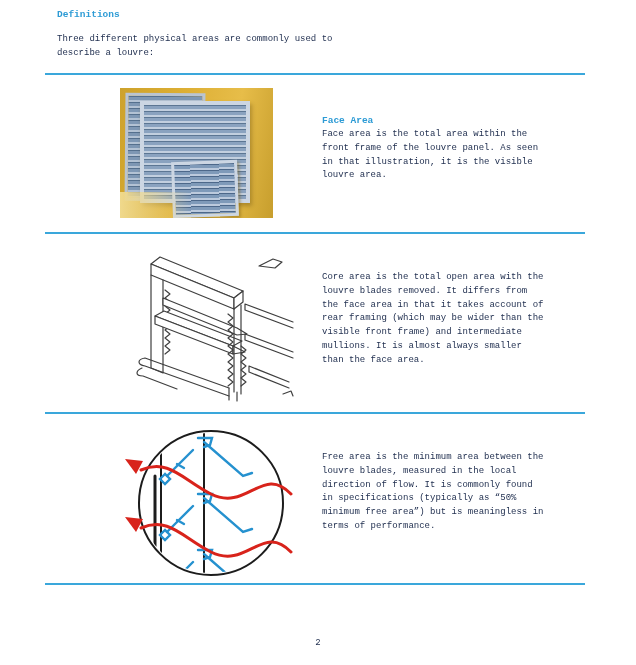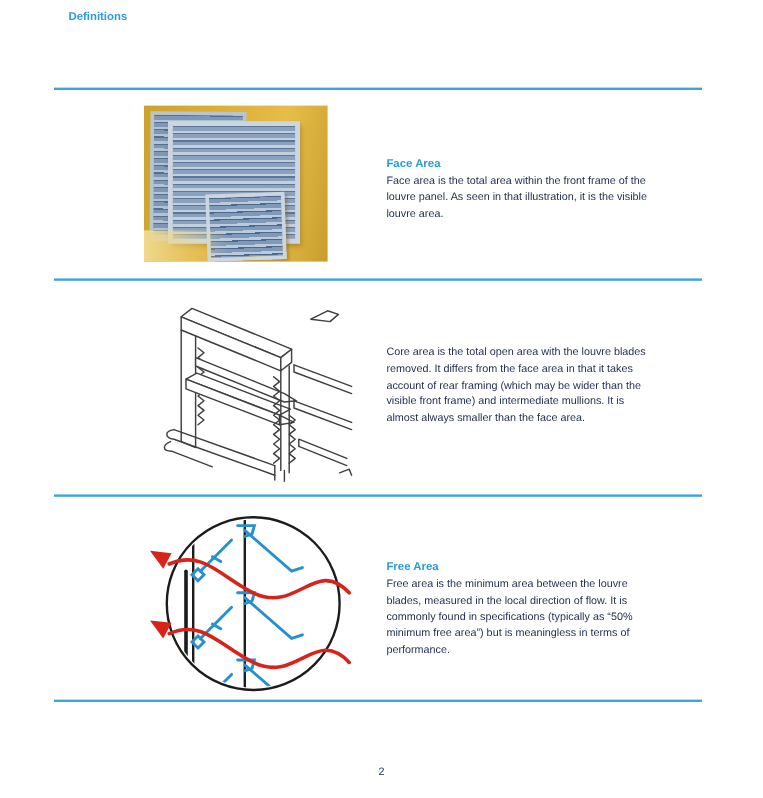--- a/index.html
+++ b/index.html
@@ -1,37 +1,37 @@
 <!DOCTYPE html>
 <html><head>
 <meta charset="utf-8">
 <style>
   html,body{margin:0;padding:0;background:#ffffff;}
   .page{
     position:relative;
     width:636px;height:665px;
     background:#ffffff;
-    font-family:Liberation Sans, sans-serif;
+    font-family:Liberation Mono, monospace;
     color:#1d2c4d;
     overflow:hidden;
   }
   .doc-title{
     position:absolute;left:57px;top:9px;
     font-size:9.5px;font-weight:bold;color:#2d9bd5;
   }
   .intro{
     position:absolute;left:57px;top:33px;width:320px;
     font-size:9px;line-height:13.5px;
   }
   .rule{
     position:absolute;left:45px;width:540px;height:2px;
     background:#3aa7db;
   }
   .rule1{top:73px}.rule2{top:232px}.rule3{top:412px}.rule4{top:583px}
-  .sect-text{position:absolute;left:322px;width:222px;margin-top:16px;}
+  .sect-text{position:absolute;left:322px;width:222px;}
   .sect-head{font-size:9.5px;font-weight:bold;color:#2d9bd5;margin:0 0 2px 0;}
   .sect-body{font-size:9px;line-height:13.8px;margin:0;}
   .text-face{top:115px}.text-core{top:271px}.text-free{top:451px}
 
   
   .photo{
     position:absolute;left:120px;top:88px;width:153px;height:130px;
     background:linear-gradient(100deg,#cda22c 0%,#dcae33 35%,#e7bd49 70%,#c79e2d 100%);
     overflow:hidden;
   }
@@ -68,20 +68,21 @@
     font-size:9px;color:#1d2c4d;
   }
 </style>
 </head>
 <body>
 
 <div class="page">
 
   <div class="doc-title">Definitions</div>
 
+  <div class="intro">Three different physical areas are commonly used to describe a louvre:</div>
 
   <div class="rule rule1"></div>
 
   <section>
     <div class="photo">
       <div class="panel panel-back"></div>
       <div class="panel panel-front"></div>
       <div class="panel panel-small"></div>
     </div>
     <div class="sect-text text-face">
@@ -171,21 +172,20 @@
       <g stroke="#d8231b" stroke-width="3" fill="none">
         <path d="M186,70 C158,40 142,88 106,70 C78,56 64,34 36,46"></path>
         <path d="M186,128 C158,98 142,146 106,128 C78,114 64,92 36,104"></path>
       </g>
       <g fill="#d8231b" stroke="none">
         <polygon points="20,35 38,37 31,50"></polygon>
         <polygon points="20,93 38,95 31,108"></polygon>
       </g>
     </svg>
     <div class="sect-text text-free">
-      <h3 class="sect-head">Free Area</h3>
       <p class="sect-body">Free area is the minimum area between the louvre blades, measured in the local direction of flow. It is commonly found in specifications (typically as “50% minimum free area”) but is meaningless in terms of performance.</p>
     </div>
   </section>
 
   <div class="rule rule4"></div>
 
   <div class="page-number">2</div>
 
 </div>
 

